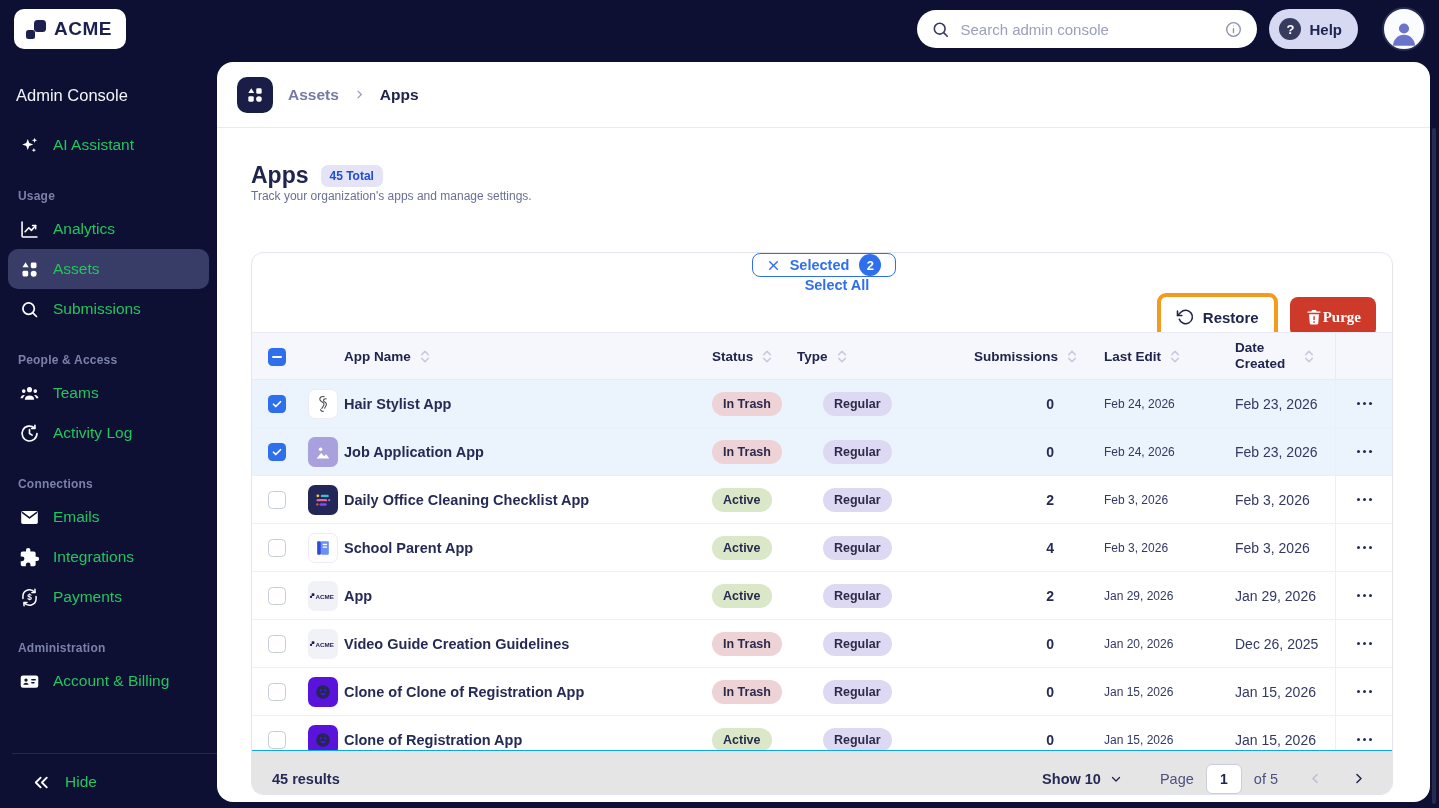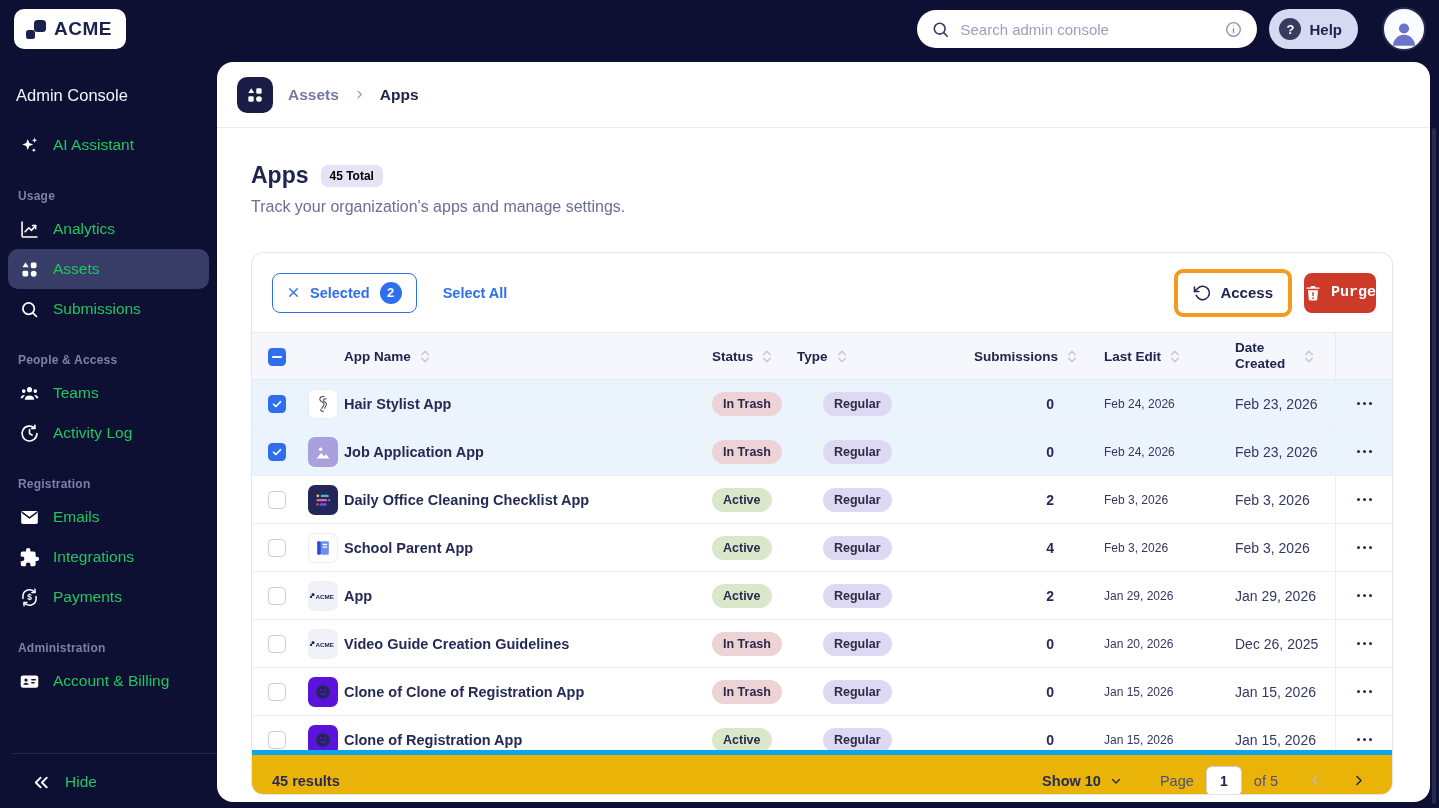--- a/index.html
+++ b/index.html
@@ -43,35 +43,35 @@
   .card { position:absolute; left:217px; top:62px; width:1213px; height:740px; background:#fff; border-radius:16px; }
   .bc-bar { height:66px; border-bottom:1px solid #e9eaf3; display:flex; align-items:center; padding:0 20px; gap:15px; }
   .bc-icon { width:36px; height:36px; border-radius:10px; background:#1a1e47; display:flex; align-items:center; justify-content:center; flex:none; }
   .bc-icon svg { width:20px; height:20px; }
   .bc-root { font-size:15.5px; font-weight:600; color:#7479a6; cursor:pointer; }
   .bc-sep svg { width:11px; height:11px; }
   .bc-current { font-size:15.5px; font-weight:700; color:#20254e; }
   .page-head { padding:34px 0 0 34px; }
   .title-row { display:flex; align-items:center; gap:12px; }
   .page-title { font-size:23px; font-weight:800; color:#20254e; }
-  .total-badge { background:#e4e4f6; border-radius:7px; padding:4px 9px; font-size:12px; font-weight:700; color:#000000; }
-  .subtitle { margin-top:9px; font-size:16px; color:#6a7093; }
+  .total-badge { background:#e4e4f6; border-radius:7px; padding:4px 9px; font-size:12px; font-weight:700; color:#1d4ed8; }
+  .subtitle { font-size:12px; color:#6a7093; }
   
   .panel { position:absolute; left:34px; top:190px; width:1142px; height:543px; border:1px solid #e3e5f0; border-radius:12px; background:#fff; overflow:hidden; }
-  .toolbar { height:79px; display:flex; align-items:center; padding:0 16px 0 20px; }
+  .toolbar { height:79px; display:flex; align-items:center; padding:0 16px 0 20px;flex-direction:column; }
   .sel-chip { height:40px; border:1.5px solid #2f6fed; border-radius:8px; display:flex; align-items:center; gap:10px; padding:0 14px; background:#fff; cursor:pointer; }
   .sel-chip svg { width:13px; height:13px; }
   .sel-label { font-size:14.5px; font-weight:700; color:#2f6fed; }
   .count-badge { min-width:22px; height:22px; border-radius:11px; background:#2f6fed; color:#fff; font-size:13px; font-weight:700; display:flex; align-items:center; justify-content:center; padding:0 6px; }
   .select-all { margin-left:26px; font-size:14.5px; font-weight:700; color:#2f6fed; background:none; border:none; cursor:pointer; font-family:"Liberation Sans",sans-serif; }
   .toolbar-right { margin-left:auto; display:flex; align-items:center; gap:12px; }
   .restore-wrap { border:4px solid #f49a1d; border-radius:9px; padding:2px; }
   .restore-btn { height:36px; background:#fff; border:none; border-radius:6px; display:flex; align-items:center; gap:9px; padding:0 13px; font-size:15px; font-weight:700; color:#20254e; cursor:pointer; font-family:"Liberation Sans",sans-serif; }
   .restore-btn svg { width:18px; height:18px; }
-  .purge-btn { height:40px; background:#ce3a2a; border:none; border-radius:8px; display:flex; align-items:center; gap:9px; padding:0 0; font-size:15px; font-weight:700; color:#fff; cursor:pointer; font-family:Liberation Mono, monospace; }
+  .purge-btn { height:40px; background:#ce3a2a; border:none; border-radius:8px; display:flex; align-items:center; padding:0 15px; font-size:15px; font-weight:700; color:#fff; cursor:pointer; font-family:Liberation Serif, serif; }
   .purge-btn svg { width:18px; height:18px; }
   
   .thead { position:relative; height:48px; background:#f6f7fc; border-top:1px solid #e9eaf3; border-bottom:1px solid #e9eaf3; }
   .th { position:absolute; top:0; height:100%; display:flex; align-items:center; gap:9px; font-size:13.5px; font-weight:700; color:#20254e; }
   .sort { display:flex; }
   .sort svg { width:10px; height:15px; }
   .h-name{left:92px} .h-status{left:460px} .h-type{left:545px} .h-subs{left:722px} .h-edit{left:852px}
   .h-date{left:983px; width:64px; line-height:1.2;}
   .h-date-sort{position:absolute; left:1052px; top:0; height:100%; display:flex; align-items:center;}
   .h-actions{position:absolute; left:1083px; top:0; bottom:0; width:58px; border-left:1px solid #e9eaf3;}
@@ -98,21 +98,21 @@
   .cstatus { left:460px; } .ctype { left:571px; }
   .badge { height:24px; display:inline-flex; align-items:center; padding:0 11px; border-radius:12px; font-size:12.5px; font-weight:700; color:#2c2a4a; white-space:nowrap; }
   .b-trash { background:#edd2d6; } .b-active { background:#dbe7c9; } .b-type { background:#ded9f2; }
   .csubs { left:722px; width:80px; justify-content:flex-end; font-size:14px; font-weight:700; color:#262b55; }
   .cedit { left:852px; font-size:12px; font-weight:500; color:#333963; }
   .cdate { left:983px; font-size:14px; font-weight:500; color:#333963; }
   .actions-cell { position:absolute; left:1083px; top:0; bottom:0; width:58px; border-left:1px solid #edeff6; display:flex; align-items:center; justify-content:center; }
   .dots { display:flex; gap:2.5px; cursor:pointer; padding:6px; }
   .dots i { width:3.5px; height:3.5px; border-radius:50%; background:#262b55; }
   
-  .tfoot { height:44px; border-top:5px solid #0ea5e9; display:flex; align-items:center; padding:12px 26px 0 20px; background:#eab308; }
+  .tfoot { height:44px; border-top:1px solid #0ea5e9; display:flex; align-items:center; padding:12px 26px 0 20px; background:#e5e5e5; }
   .results { font-size:14.5px; font-weight:600; color:#262b55; }
   .foot-right { margin-left:auto; display:flex; align-items:center; }
   .show { display:flex; align-items:center; gap:9px; font-size:14.5px; font-weight:600; color:#262b55; cursor:pointer; background:none; border:none; font-family:"Liberation Sans",sans-serif; }
   .show svg { width:12px; height:12px; }
   .page-label { margin-left:38px; font-size:14.5px; color:#4b5180; }
   .page-input { margin-left:12px; width:36px; height:30px; border:1px solid #c9cdde; border-radius:6px; text-align:center; font-size:14px; font-weight:700; color:#20254e; outline:none; font-family:"Liberation Sans",sans-serif; background:#fff; }
   .of-label { margin-left:12px; font-size:14.5px; color:#4b5180; }
   .pg { background:none; border:none; cursor:pointer; display:flex; align-items:center; }
   .pg svg { width:15px; height:15px; }
   .pg-prev { margin-left:30px; } .pg-next { margin-left:28px; }
@@ -214,21 +214,21 @@
       <div class="side-item">
         <span class="side-ic">
           <svg viewBox="0 0 24 24" fill="none" stroke="#fff" stroke-width="1.9" stroke-linecap="round" stroke-linejoin="round">
             <path d="M20.5 12a8.5 8.5 0 1 1-2.7-6.2"></path>
             <path d="M18.2 2.6v3.7h-3.7"></path>
             <path d="M12 7.6V12l3 1.9"></path>
           </svg>
         </span>
         <span class="side-label">Activity Log</span>
       </div>
-      <div class="sec-label">Registration</div>
+      <div class="sec-label">Connections</div>
       <div class="side-item">
         <span class="side-ic">
           <svg viewBox="0 0 24 24" fill="#fff">
             <rect x="2.5" y="4.5" width="19" height="15" rx="2"></rect>
             <path d="M4 6.5l8 6 8-6" fill="none" stroke="#101435" stroke-width="1.8" stroke-linecap="round" stroke-linejoin="round"></path>
           </svg>
         </span>
         <span class="side-label">Emails</span>
       </div>
       <div class="side-item">
@@ -315,21 +315,21 @@
         <span class="count-badge">2</span>
       </div>
       <button class="select-all">Select All</button>
       <div class="toolbar-right">
         <div class="restore-wrap">
           <button class="restore-btn">
             <svg viewBox="0 0 24 24" fill="none" stroke="#20254e" stroke-width="2.1" stroke-linecap="round" stroke-linejoin="round">
                 <polyline points="2 4.2 2 10 7.8 10"></polyline>
                 <path d="M4.4 15a9 9 0 1 0 2.1-9.4L2 10"></path>
               </svg>
-            <span>Access</span>
+            <span>Restore</span>
           </button>
         </div>
         <button class="purge-btn">
           <svg viewBox="0 0 24 24" fill="#fff">
               <path d="M9.3 2.8h5.4l.8 1.7H20a.95.95 0 1 1 0 1.9H4a.95.95 0 1 1 0-1.9h4.5z"></path>
               <path d="M5.4 8.2h13.2l-.9 12.1a1.9 1.9 0 0 1-1.9 1.7H8.2a1.9 1.9 0 0 1-1.9-1.7z"></path>
               <rect x="11.1" y="10.6" width="1.9" height="5.7" rx=".95" fill="#ce3a2a"></rect>
               <circle cx="12.05" cy="18.8" r="1.2" fill="#ce3a2a"></circle>
             </svg>
           <span>Purge</span>

